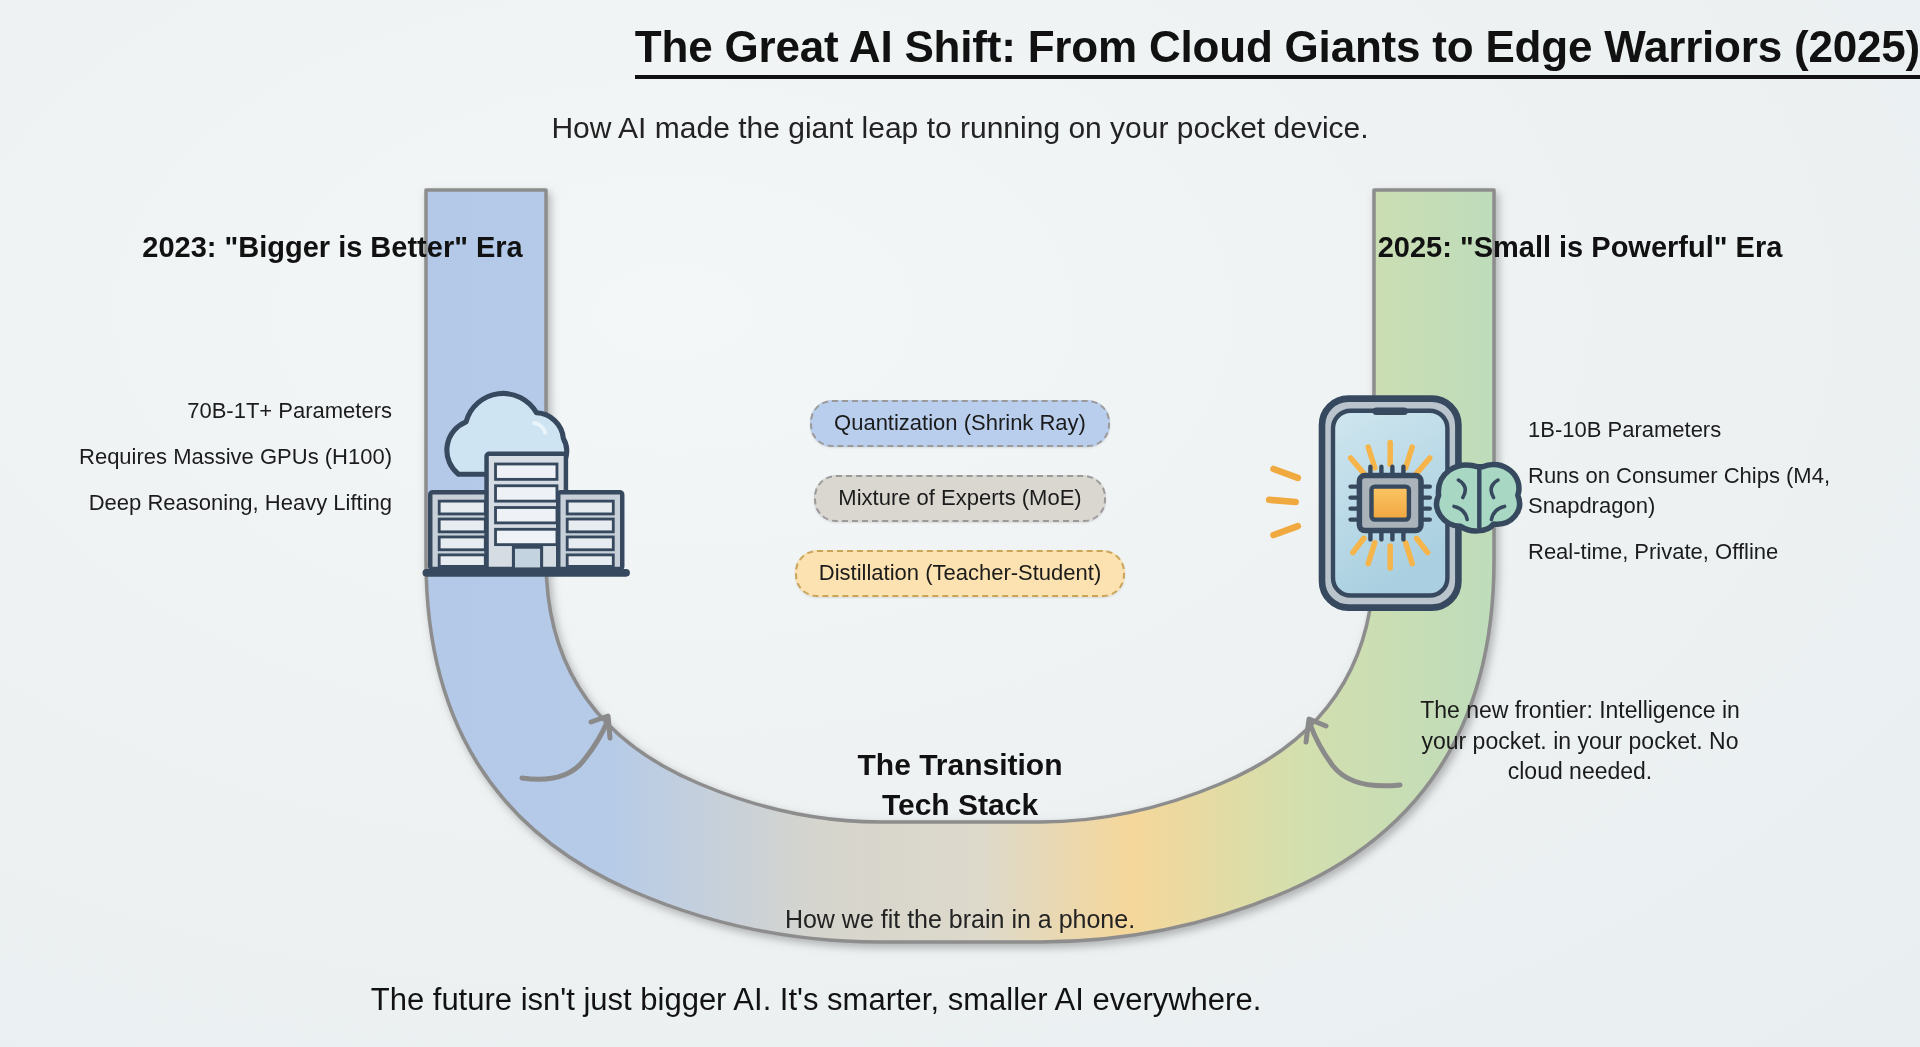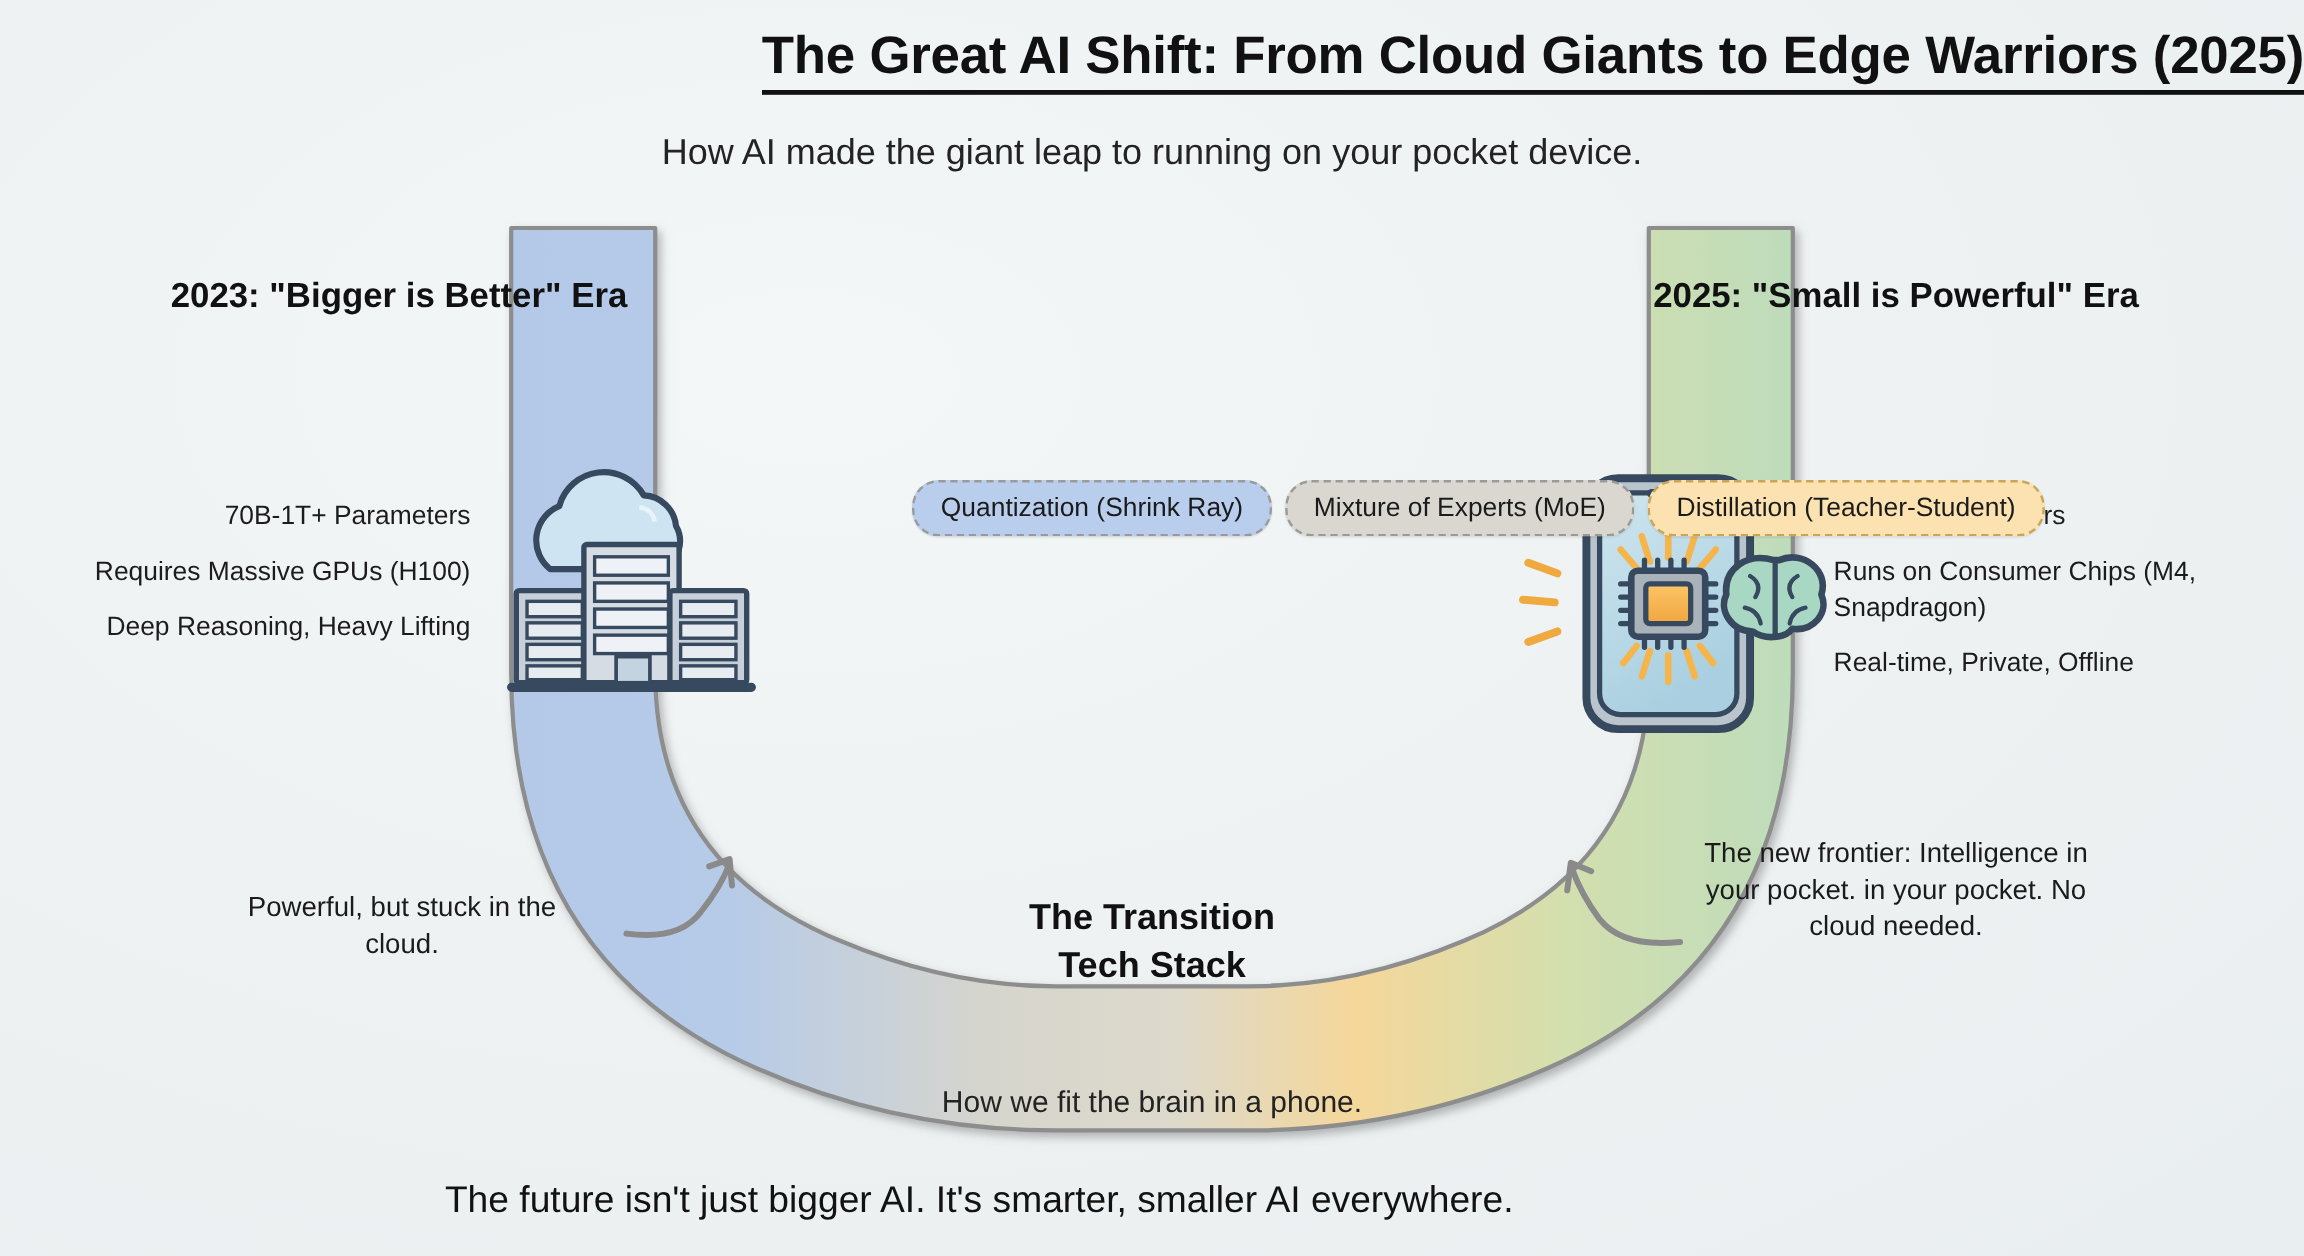--- a/index.html
+++ b/index.html
@@ -65,38 +65,38 @@
   }
 
   
   .bullets {
     font-size: 22px;
     line-height: 1.36;
     color: #1c1c1c;
   }
   .bullets .b { margin-bottom: 16px; }
   #bullets-left {
-    top: 415px; left: 0px; width: 392px;
+    top: 396px; left: 0px; width: 392px;
     text-align: right;
   }
   #bullets-right {
     top: 415px; left: 1528px; width: 392px;
     text-align: left;
   }
 
   
   #pill-stack {
     position: absolute;
     top: 400px;
     left: 760px;
     width: 400px;
     display: flex;
-    flex-direction: row;
+    flex-direction: column;
     align-items: center;
-    gap: 11px;
+    gap: 28px;
   }
   .pill {
     font-size: 22px;
     color: #1b1b1b;
     padding: 8px 22px 9px;
     border-radius: 22px;
     border: 2px dashed #9a9a9a;
     white-space: nowrap;
     text-align: center;
     box-shadow: 0 1px 2px rgba(0,0,0,.10);
@@ -290,21 +290,20 @@
   <div class="txt era-heading" id="era-left-heading">
     <div>2023: "Bigger is Better" Era</div>
   </div>
 
   <div class="txt bullets" id="bullets-left">
     <div class="b">70B-1T+ Parameters</div>
     <div class="b">Requires Massive GPUs (H100)</div>
     <div class="b">Deep Reasoning, Heavy Lifting</div>
   </div>
 
-  <div class="txt anno" id="anno-left">Powerful, but stuck in the cloud.</div>
 
   <div class="txt era-heading" id="era-right-heading">
     <div>2025: "Small is Powerful" Era</div>
   </div>
 
   <div class="txt bullets" id="bullets-right">
     <div class="b">1B-10B Parameters</div>
     <div class="b">Runs on Consumer Chips (M4, Snapdragon)</div>
     <div class="b">Real-time, Private, Offline</div>
   </div>

